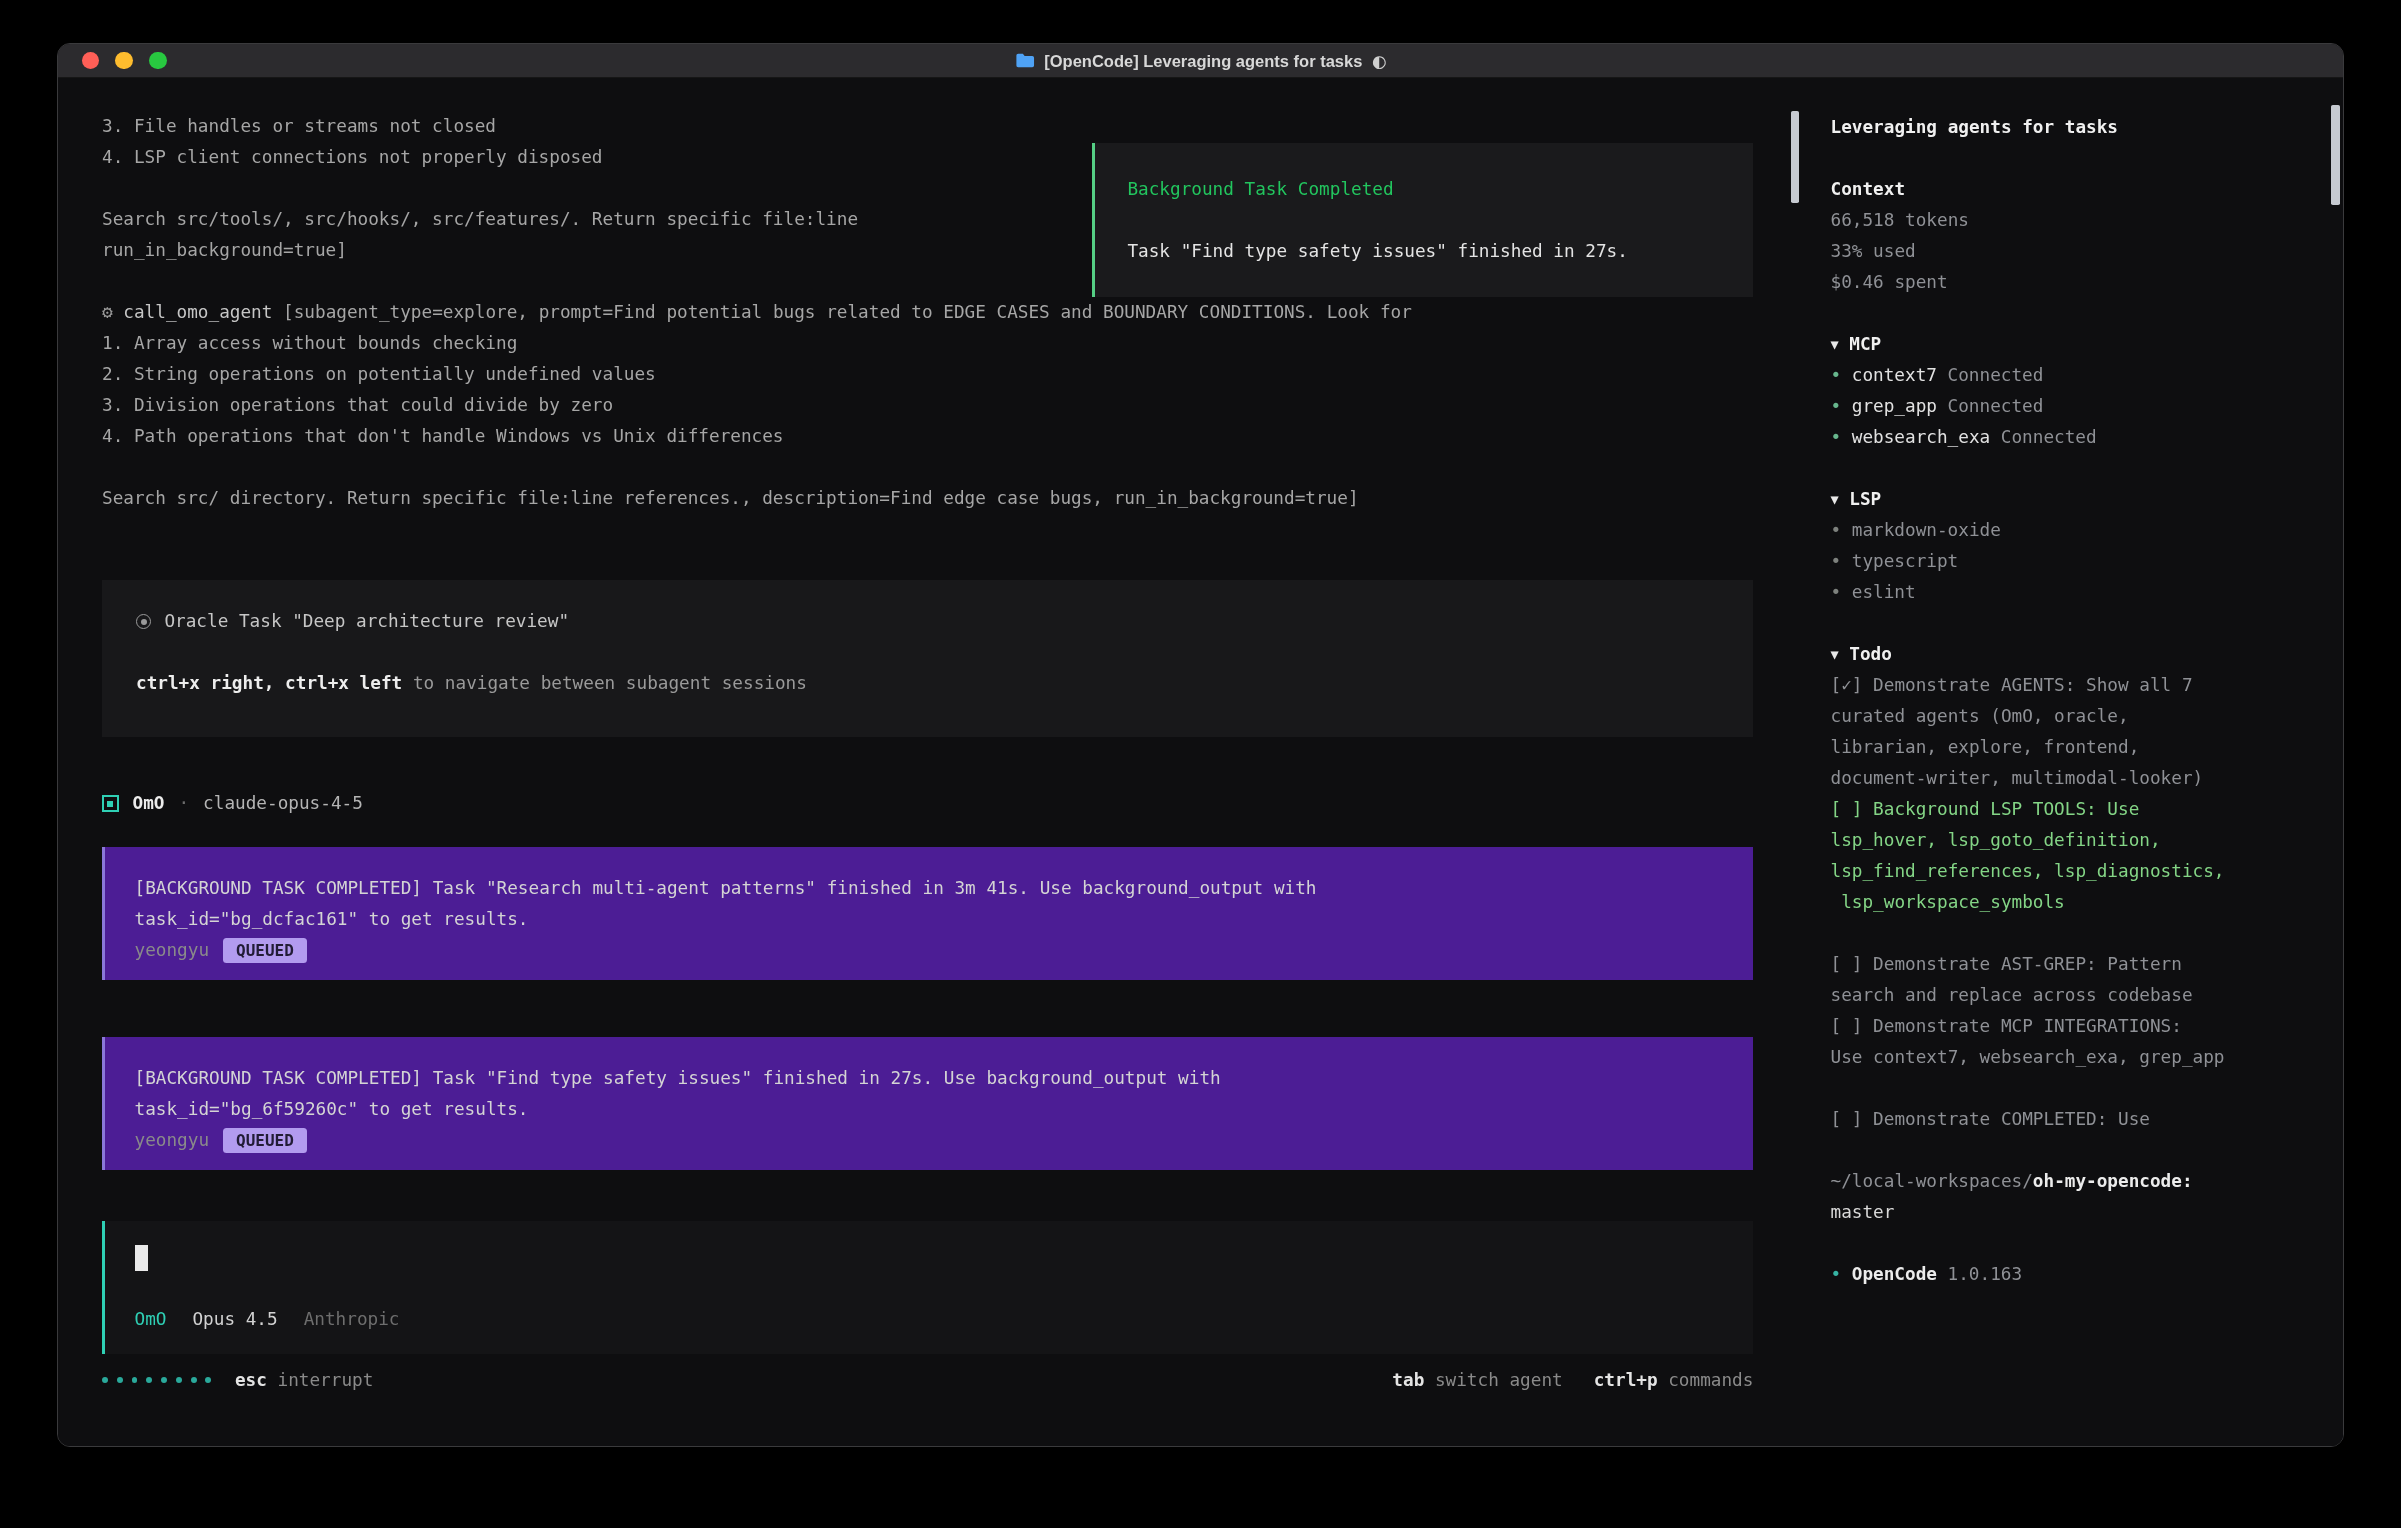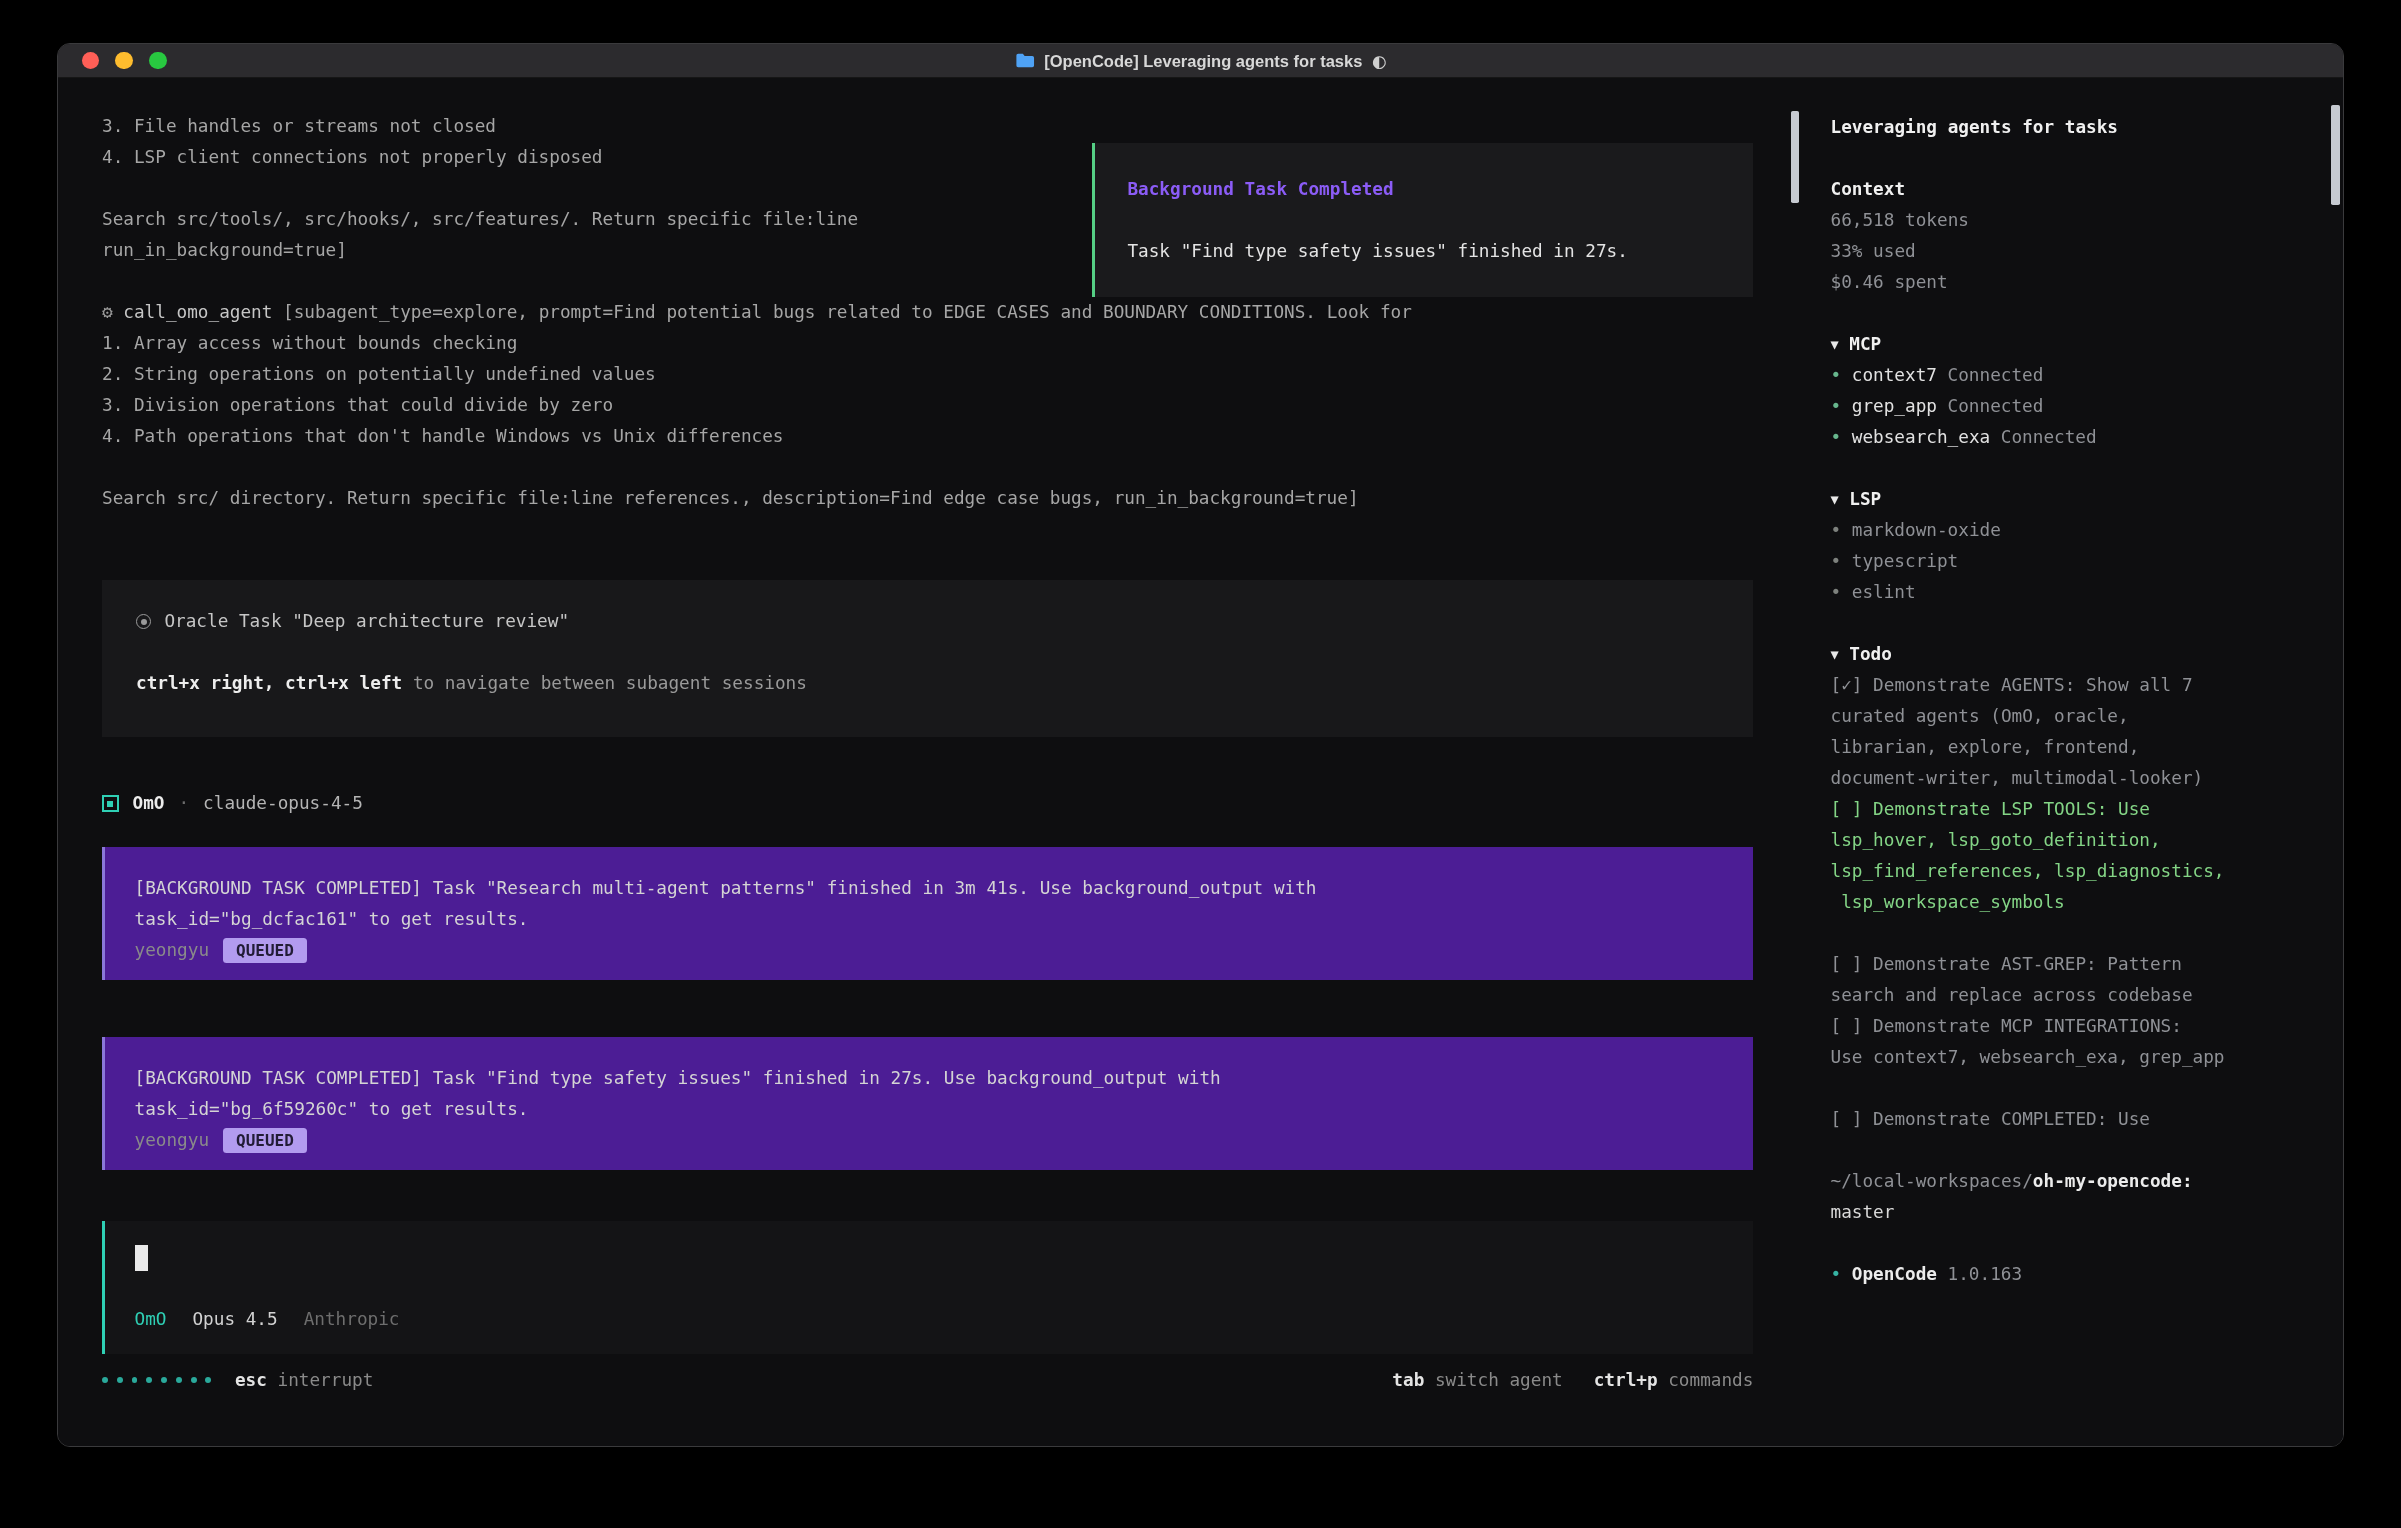--- a/index.html
+++ b/index.html
@@ -25,21 +25,21 @@
   .main { flex:1; position:relative; padding:32.5px 37px 0 44px; font-size:17.7px; line-height:31px; color:#a6a6a6; min-width:0; }
   .tline { white-space:pre; }
   .sp { height:31px; }
 
   .toolname { color:#c6c6c6; }
   .gear { color:#9a9a9a; }
 
   
   .toast { position:absolute; top:65px; right:37px; width:661px; background:#1a1a1c; border-left:3.5px solid #55cf85;
            padding:31px 28px 29.5px 32px; z-index:5; }
-  .toast-title { color:#8b5cf6; font-weight:bold; white-space:pre; line-height:31px; }
+  .toast-title { color:#22c55e; font-weight:normal; white-space:pre; line-height:31px; }
   .toast-body { color:#e4e4e4; white-space:pre; line-height:31px; }
 
   
   .oracle { margin-top:66px; background:#18181a; padding:26.6px 23.6px 38px 34px; }
   .oracle-title { color:#c6c6c6; display:flex; align-items:center; gap:13px; white-space:pre; }
   .oracle-icon { width:15.4px; height:15.4px; border:1.8px solid #9a9a9a; border-radius:50%; display:inline-flex; align-items:center; justify-content:center; flex:0 0 auto; }
   .oracle-icon span { width:5.9px; height:5.9px; border-radius:50%; background:#9a9a9a; }
   .hint-keys { color:#ededed; font-weight:bold; }
   .hint-rest { color:#9a9a9a; }
 
@@ -252,21 +252,21 @@
           <span>Todo</span>
         </div>
 
         <div class="todo-done">
           <div class="sb-line">[✓] Demonstrate AGENTS: Show all 7</div>
           <div class="sb-line">curated agents (OmO, oracle,</div>
           <div class="sb-line">librarian, explore, frontend,</div>
           <div class="sb-line">document-writer, multimodal-looker)</div>
         </div>
         <div class="todo-active">
-          <div class="sb-line">[ ] Demonstrate LSP TOOLS: Use</div>
+          <div class="sb-line">[ ] Background LSP TOOLS: Use</div>
           <div class="sb-line">lsp_hover, lsp_goto_definition,</div>
           <div class="sb-line">lsp_find_references, lsp_diagnostics,</div>
           <div class="sb-line"> lsp_workspace_symbols</div>
         </div>
         <div class="sp"></div>
         <div class="todo-pending">
           <div class="sb-line">[ ] Demonstrate AST-GREP: Pattern</div>
           <div class="sb-line">search and replace across codebase</div>
         </div>
         <div class="todo-pending">

